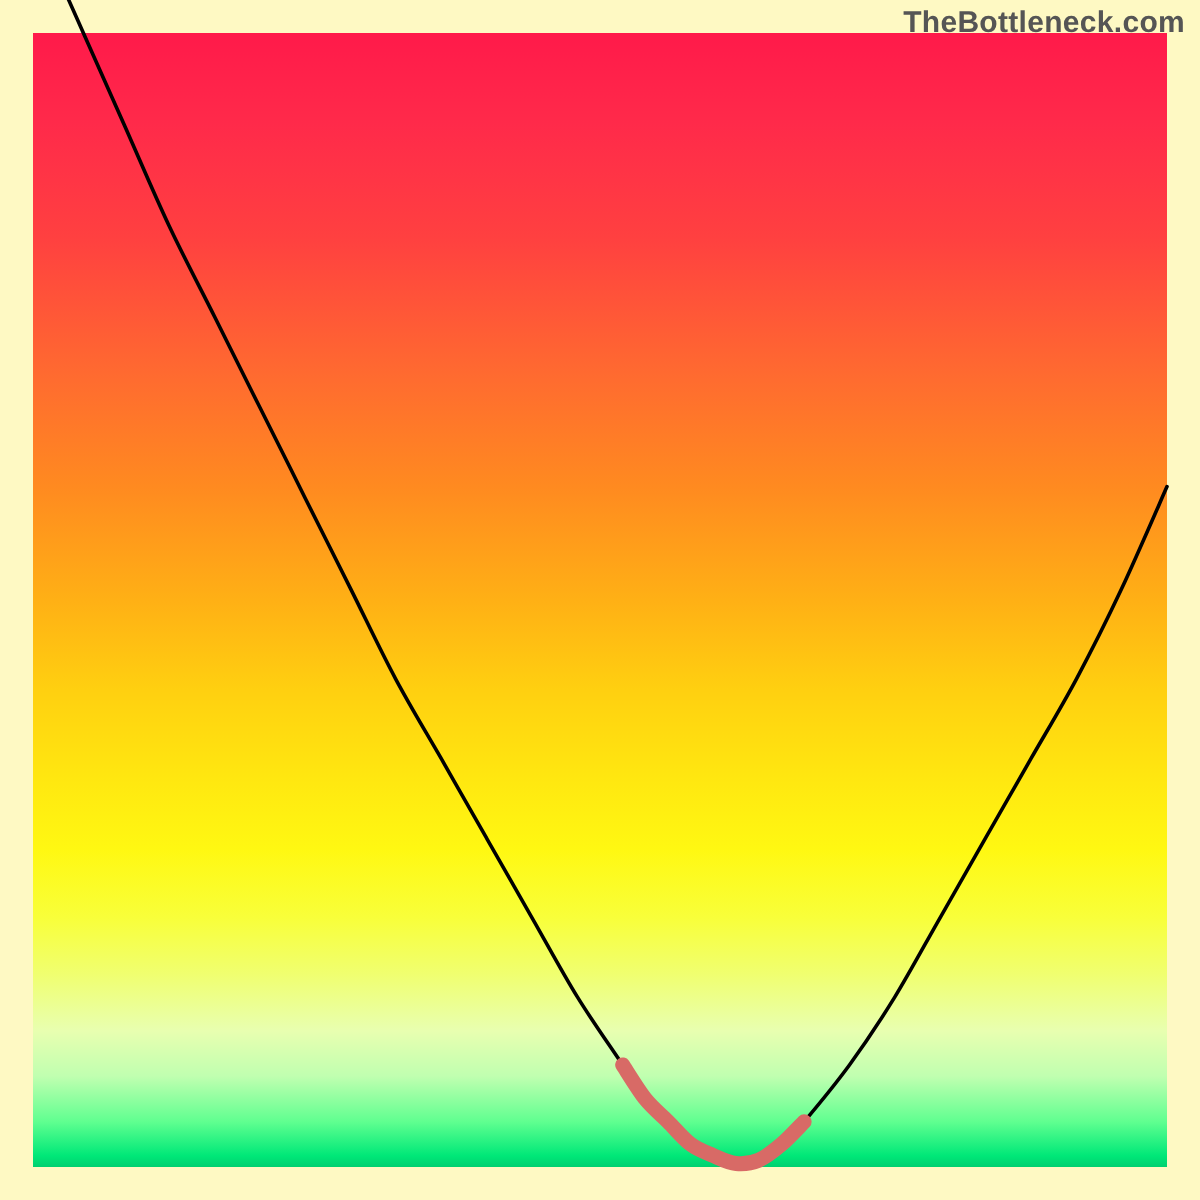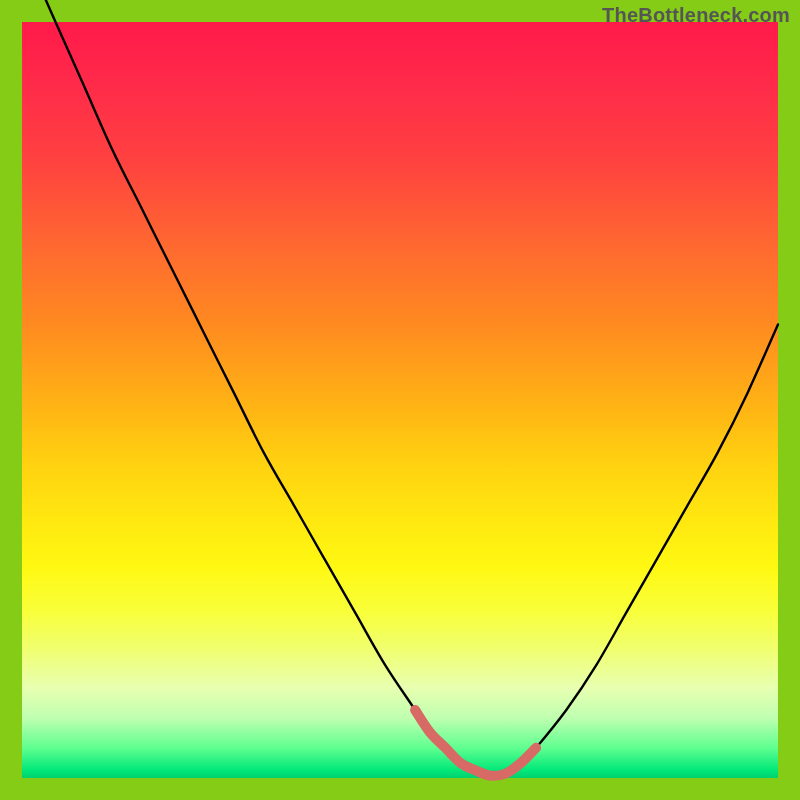--- a/index.html
+++ b/index.html
@@ -10,21 +10,21 @@
     background: #000;
     overflow: hidden;
     font-family: Arial, Helvetica, sans-serif;
   }
   .frame {
     position: absolute;
     left: 0;
     top: 0;
     width: 800px;
     height: 800px;
-    background: #84cc16;
+    background: #fef9c3;
   }
   .plot {
     position: absolute;
     left: 22px;
     top: 22px;
     width: 756px;
     height: 756px;
     
     background: linear-gradient(
       to bottom,

